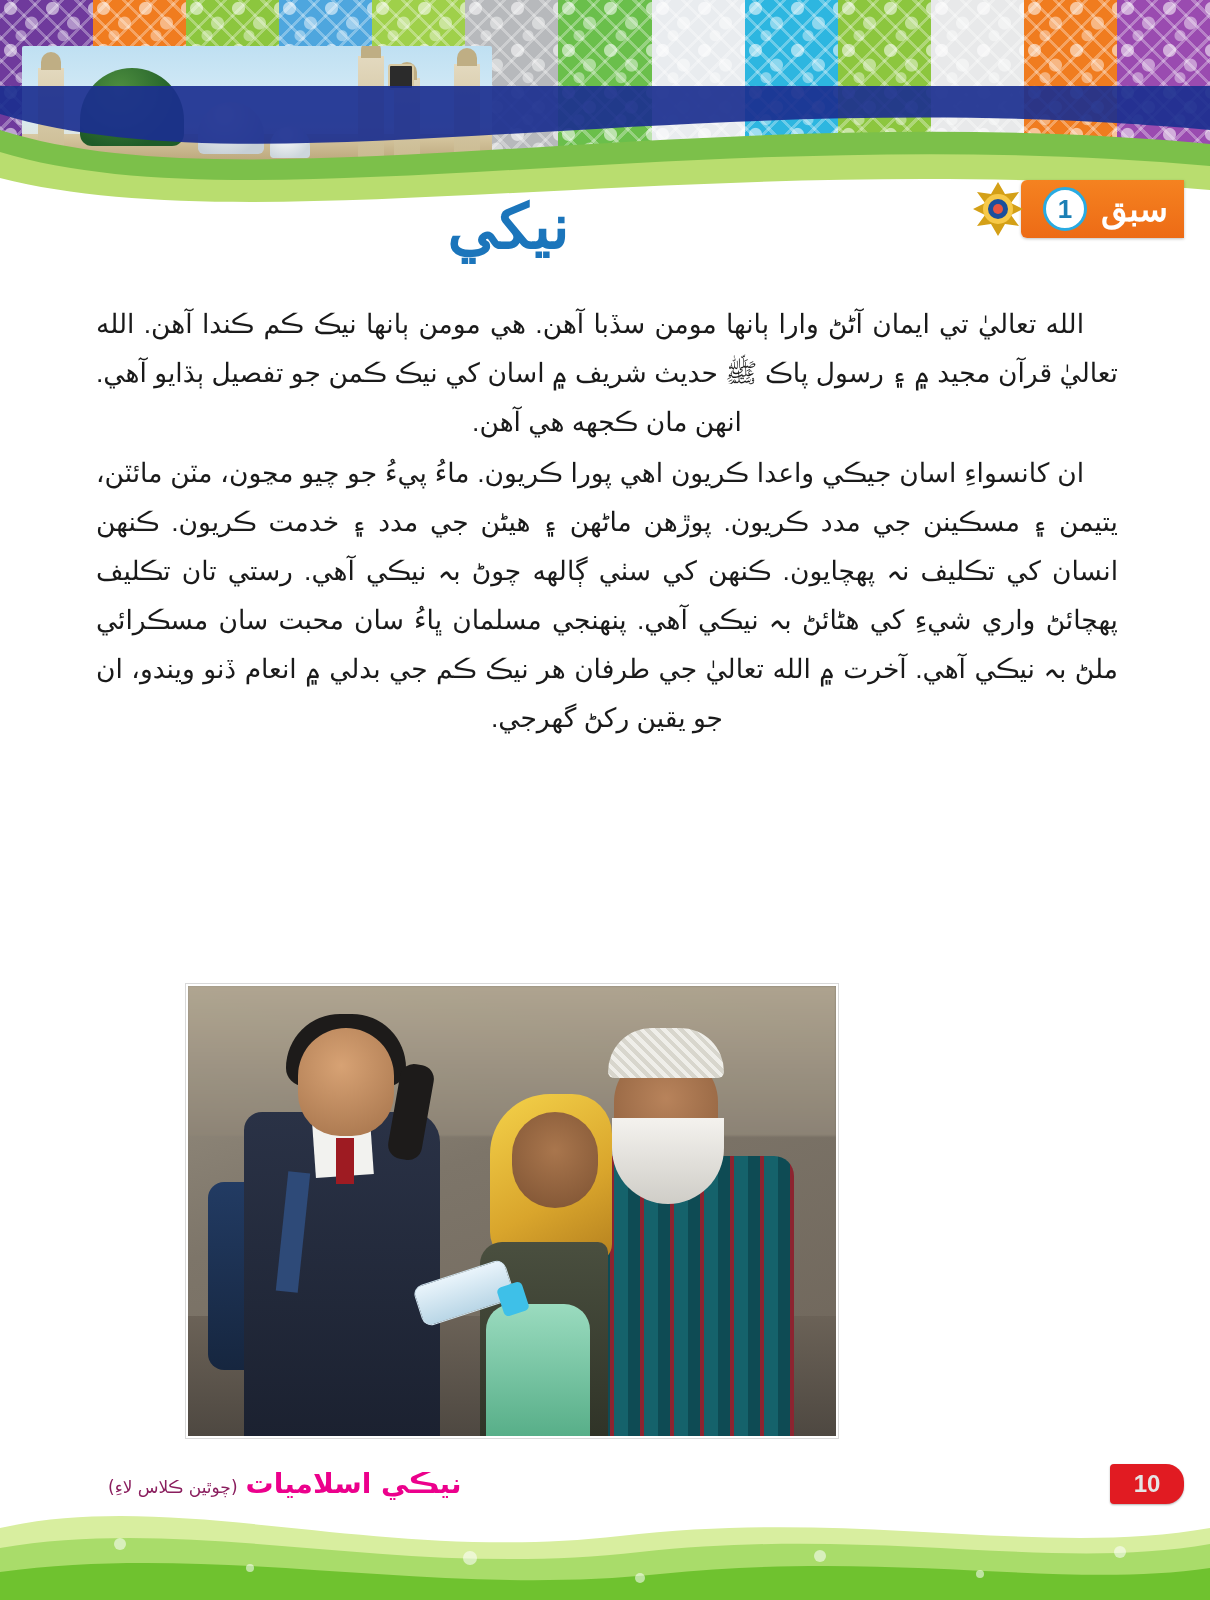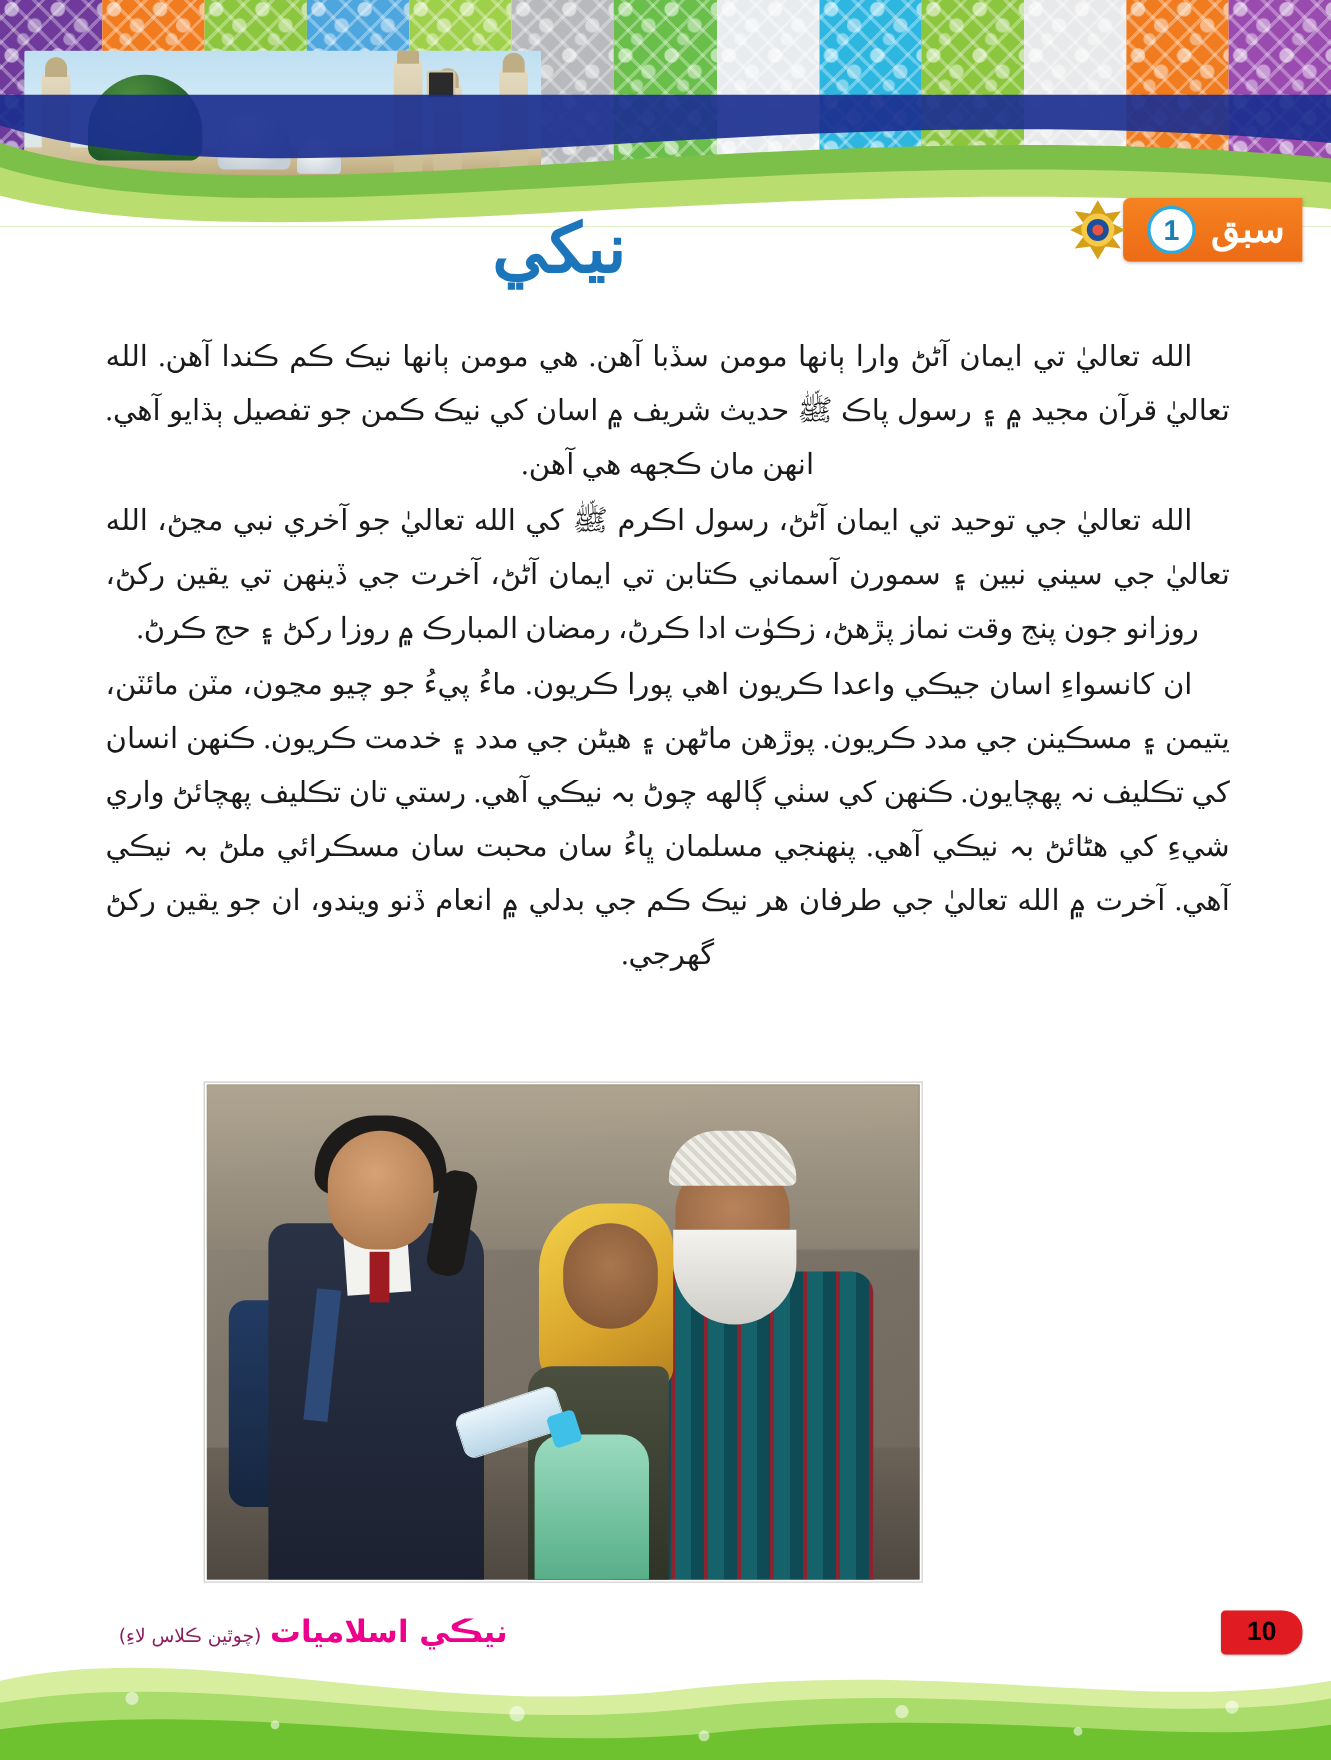--- a/index.html
+++ b/index.html
@@ -191,21 +191,21 @@
     position: absolute;
     top: 300px;
     left: 96px;
     width: 1022px;
     direction: rtl;
     text-align: justify;
     text-align-last: center;
     color: #1a1a1a;
     font-size: 26.5px;
     line-height: 49px;
-    font-family: Liberation Serif, serif;
+    font-family: Liberation Sans, sans-serif;
   }
   .para { margin-bottom: 2px; text-indent: 34px; }
   .para:last-child { margin-bottom: 0; }
 
   
   .photo-figure {
     position: absolute;
     left: 186px;
     top: 984px;
     width: 652px;
@@ -386,21 +386,21 @@
     text-align: center;
   }
 
   .page-number {
     position: absolute;
     right: 26px;
     bottom: 96px;
     min-width: 74px;
     height: 40px;
     background: #e11b22;
-    color: #000000;
+    color: #e5e5e5;
     font-size: 24px;
     font-weight: bold;
     display: flex;
     align-items: center;
     justify-content: center;
     border-radius: 4px 18px 18px 4px;
     box-shadow: 0 1px 2px rgba(0,0,0,.3);
   }
 </style>
 </head>
@@ -458,21 +458,20 @@
         <circle cx="31" cy="31" r="10" fill="#1b4f9c"></circle>
         <circle cx="31" cy="31" r="5" fill="#e8543f"></circle>
       </g>
     </svg>
   </div>
 
   <div class="lesson-title">نيكي</div>
 
   <div class="content">
     <p class="para">الله تعاليٰ تي ايمان آڻڻ وارا ٻانها مومن سڏبا آهن. هي مومن ٻانها نيڪ ڪم ڪندا آهن. الله تعاليٰ قرآن مجيد ۾ ۽ رسول پاڪ ﷺ حديث شريف ۾ اسان کي نيڪ ڪمن جو تفصيل ٻڌايو آهي. انهن مان ڪجهه هي آهن.</p>
-    <p class="para">الله تعاليٰ جي توحيد تي ايمان آڻڻ، رسول اڪرم ﷺ کي الله تعاليٰ جو آخري نبي مڃڻ، الله تعاليٰ جي سيني نبين ۽ سمورن آسماني ڪتابن تي ايمان آڻڻ، آخرت جي ڏينهن تي يقين رکڻ، روزانو جون پنج وقت نماز پڙهڻ، زڪوٰت ادا ڪرڻ، رمضان المبارڪ ۾ روزا رکڻ ۽ حج ڪرڻ.</p>
     <p class="para">ان کانسواءِ اسان جيڪي واعدا ڪريون اهي پورا ڪريون. ماءُ پيءُ جو چيو مڃون، مٽن مائٽن، يتيمن ۽ مسڪينن جي مدد ڪريون. پوڙهن ماڻهن ۽ هيڻن جي مدد ۽ خدمت ڪريون. ڪنهن انسان کي تڪليف نہ پهچايون. ڪنهن کي سٺي ڳالهه چوڻ بہ نيڪي آهي. رستي تان تڪليف پهچائڻ واري شيءِ کي هٹائڻ بہ نيڪي آهي. پنهنجي مسلمان ڀاءُ سان محبت سان مسڪرائي ملڻ بہ نيڪي آهي. آخرت ۾ الله تعاليٰ جي طرفان هر نيڪ ڪم جي بدلي ۾ انعام ڏنو ويندو، ان جو يقين رکڻ گهرجي.</p>
   </div>
 
   <div class="photo-figure">
     <div class="ph-bg"></div>
     <div class="ph-blur-top"></div>
     <div class="ph-ground"></div>
 
     <div class="ph-sack"></div>
 

